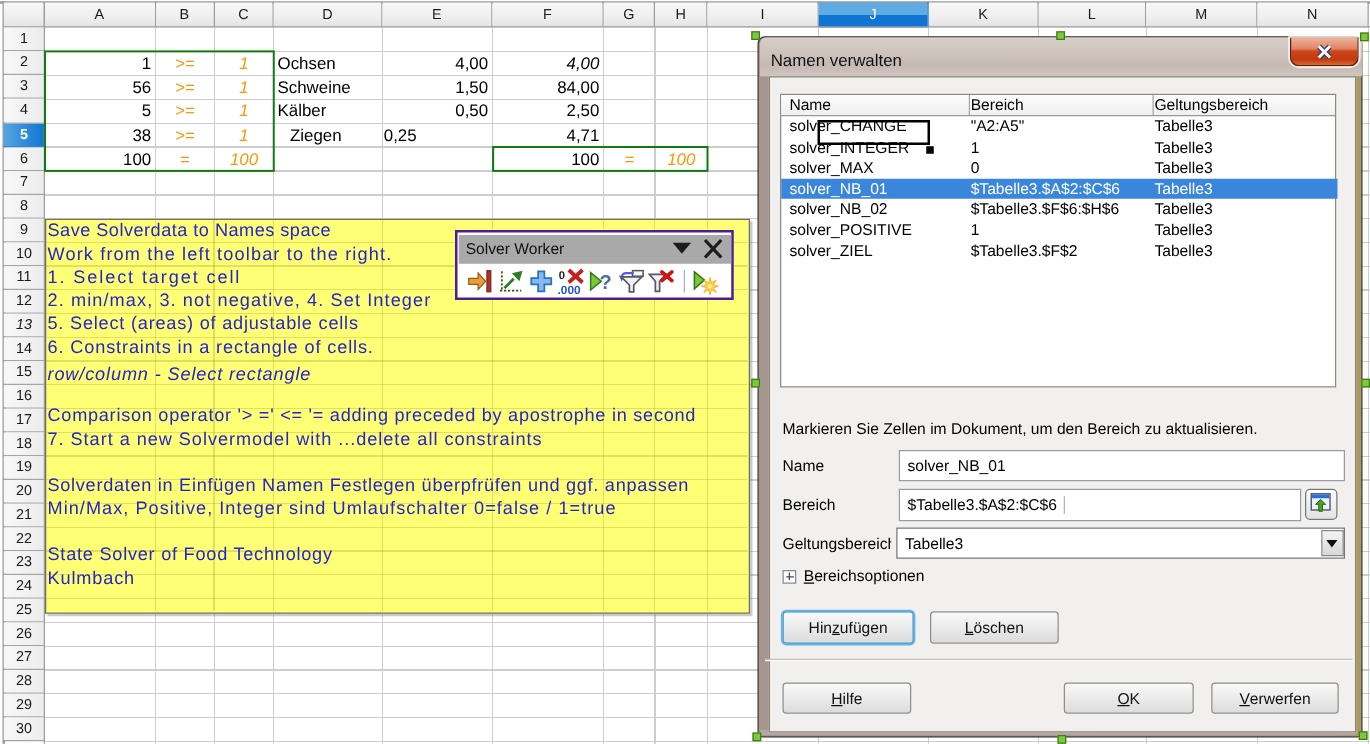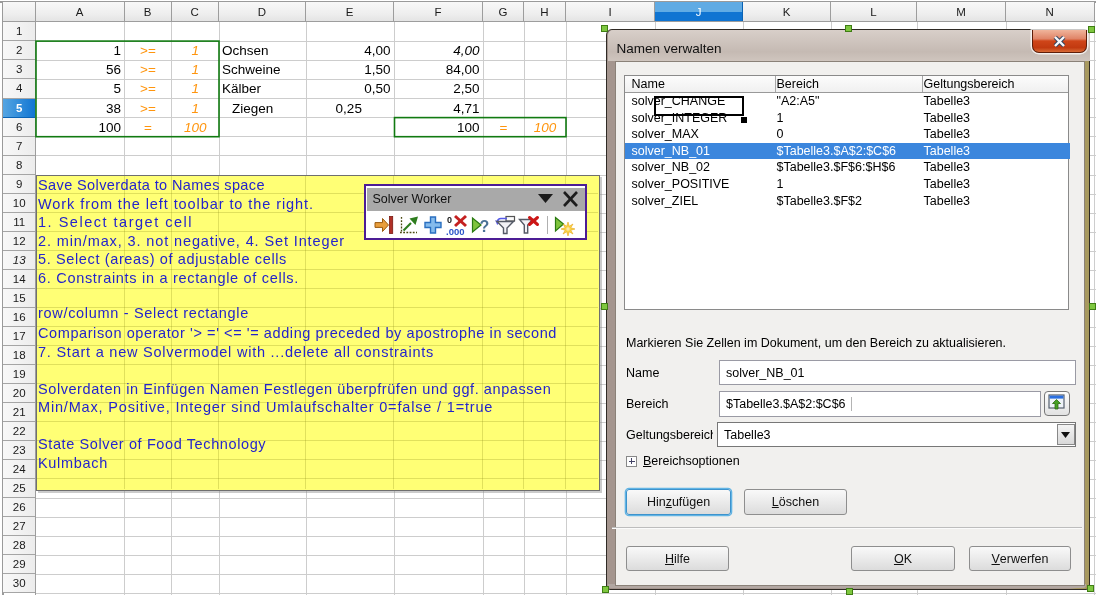--- a/index.html
+++ b/index.html
@@ -134,21 +134,21 @@
 <div class="cell " style="left:36.5px;top:79.4px;width:84.5px;height:19px;text-align:right;">5</div>
 <div class="cell or" style="left:125.5px;top:79.4px;width:42.5px;height:19px;text-align:center;width:47.0px;left:124.5px;">&gt;=</div>
 <div class="cell or it" style="left:172.5px;top:79.4px;width:43.0px;height:19px;text-align:center;width:47.5px;left:171.5px;">1</div>
 <div class="cell " style="left:220px;top:79.4px;width:82.5px;height:19px;padding-left:2px;">Kälber</div>
 <div class="cell " style="left:307px;top:79.4px;width:83.5px;height:19px;text-align:right;">0,50</div>
 <div class="cell " style="left:395px;top:79.4px;width:84.5px;height:19px;text-align:right;">2,50</div>
 <div class="cell " style="left:36.5px;top:98.5px;width:84.5px;height:19px;text-align:right;">38</div>
 <div class="cell or" style="left:125.5px;top:98.5px;width:42.5px;height:19px;text-align:center;width:47.0px;left:124.5px;">&gt;=</div>
 <div class="cell or it" style="left:172.5px;top:98.5px;width:43.0px;height:19px;text-align:center;width:47.5px;left:171.5px;">1</div>
 <div class="cell " style="left:220px;top:98.5px;width:82.5px;height:19px;padding-left:12px;">Ziegen</div>
-<div class="cell " style="left:307px;top:98.5px;width:83.5px;height:19px;text-align:center;">0,25</div>
+<div class="cell " style="left:307px;top:98.5px;width:83.5px;height:19px;text-align:left;">0,25</div>
 <div class="cell " style="left:395px;top:98.5px;width:84.5px;height:19px;text-align:right;">4,71</div>
 <div class="cell " style="left:36.5px;top:117.6px;width:84.5px;height:19px;text-align:right;">100</div>
 <div class="cell or" style="left:125.5px;top:117.6px;width:42.5px;height:19px;text-align:center;width:47.0px;left:124.5px;">=</div>
 <div class="cell or it" style="left:172.5px;top:117.6px;width:43.0px;height:19px;text-align:center;width:47.5px;left:171.5px;">100</div>
 <div class="cell " style="left:395px;top:117.6px;width:84.5px;height:19px;text-align:right;">100</div>
 <div class="cell or" style="left:484px;top:117.6px;width:36.5px;height:19px;text-align:center;width:41px;left:483px;">=</div>
 <div class="cell or it" style="left:525px;top:117.6px;width:37.5px;height:19px;text-align:center;width:42px;left:524px;">100</div>
 <svg class="abs" style="left:0;top:0;" width="1096" height="595">
     <rect x="36" y="41.1" width="183" height="95.6" fill="none" stroke="#117a11" stroke-width="1.6"></rect>
     <rect x="394.5" y="117.6" width="171.5" height="19.1" fill="none" stroke="#117a11" stroke-width="1.6"></rect>
@@ -181,21 +181,21 @@
       <line x1="0" y1="302.7" x2="561" y2="302.7" stroke="rgba(130,130,20,0.25)" stroke-width="1"></line>
     </svg>
 </div>
 <div class="ytext" style="top:176.2px;height:19px;line-height:19px;letter-spacing:0.39px;">Save Solverdata to Names space</div>
 <div class="ytext" style="top:194.7px;height:19px;line-height:19px;letter-spacing:0.92px;">Work from the left toolbar to the right.</div>
 <div class="ytext" style="top:213.2px;height:19px;line-height:19px;letter-spacing:1.51px;">1. Select target cell</div>
 <div class="ytext" style="top:231.7px;height:19px;line-height:19px;letter-spacing:0.88px;">2. min/max, 3. not negative, 4. Set Integer</div>
 <div class="ytext" style="top:250.2px;height:19px;line-height:19px;letter-spacing:0.63px;">5. Select (areas) of adjustable cells</div>
 <div class="ytext" style="top:268.7px;height:19px;line-height:19px;letter-spacing:0.7px;">6. Constraints in a rectangle of cells.</div>
 <div class="ytext" style="top:287.2px;height:19px;line-height:19px;letter-spacing:0.59px;margin-top:37px;">Comparison operator '&gt; =' &lt;= '= adding preceded by apostrophe in second</div>
-<div class="ytext" style="top:304px;height:19px;line-height:19px;letter-spacing:0.69px;">row/column - Select rectangle</div>
+<div class="ytext" style="top:291px;height:19px;line-height:19px;letter-spacing:0.69px;font-style:italic;">row/column - Select rectangle</div>
 <div class="ytext" style="top:342.7px;height:19px;line-height:19px;letter-spacing:0.77px;">7. Start a new Solvermodel with ...delete all constraints</div>
 <div class="ytext" style="top:379.7px;height:19px;line-height:19px;letter-spacing:0.57px;">Solverdaten in Einfügen Namen Festlegen überpfrüfen und ggf. anpassen</div>
 <div class="ytext" style="top:398.2px;height:19px;line-height:19px;letter-spacing:0.83px;">Min/Max, Positive, Integer sind Umlaufschalter 0=false / 1=true</div>
 <div class="ytext" style="top:435.2px;height:19px;line-height:19px;letter-spacing:0.61px;">State Solver of Food Technology</div>
 <div class="ytext" style="top:453.7px;height:19px;line-height:19px;letter-spacing:0.69px;">Kulmbach</div>
 <div class="abs" style="left:363.5px;top:184px;width:223px;height:56px;background:#fff;border:2px solid #4c1d95;box-sizing:border-box;">
 <div style="position:absolute;left:1.5px;top:1.5px;width:218px;height:23px;background:#a9a9a9;"></div>
 <div style="position:absolute;left:7px;top:2px;width:150px;height:22px;font-size:12.5px;color:#111;display:flex;align-items:center;">Solver Worker</div>
 <svg style="position:absolute;left:172px;top:8px;" width="16" height="10">
       <polygon points="0,0 15,0 7.5,9" fill="#1c1c1c"></polygon>

